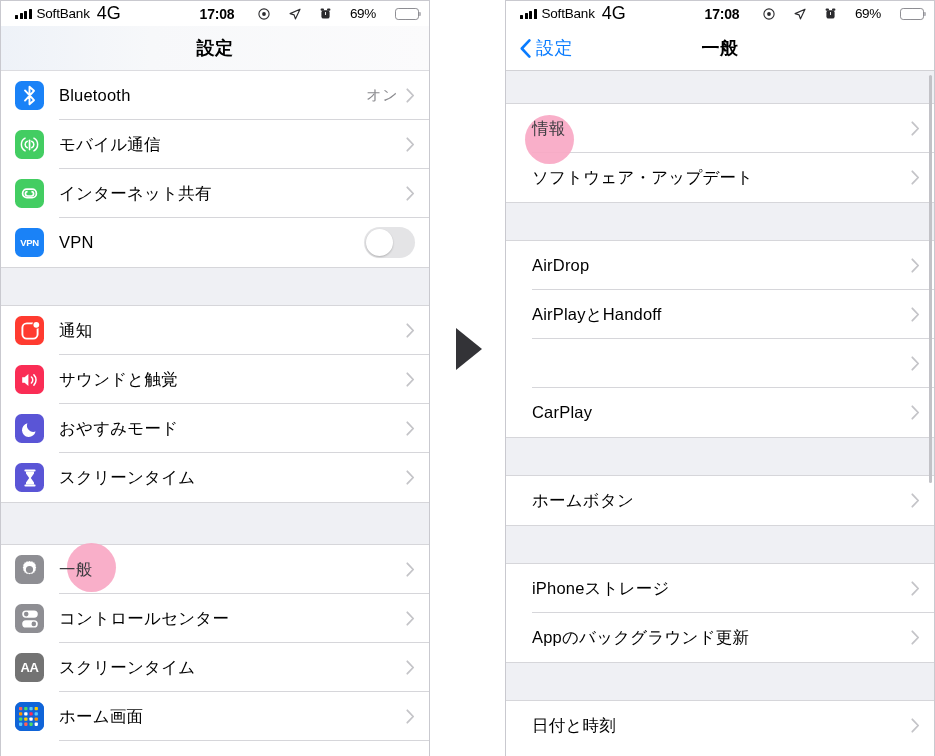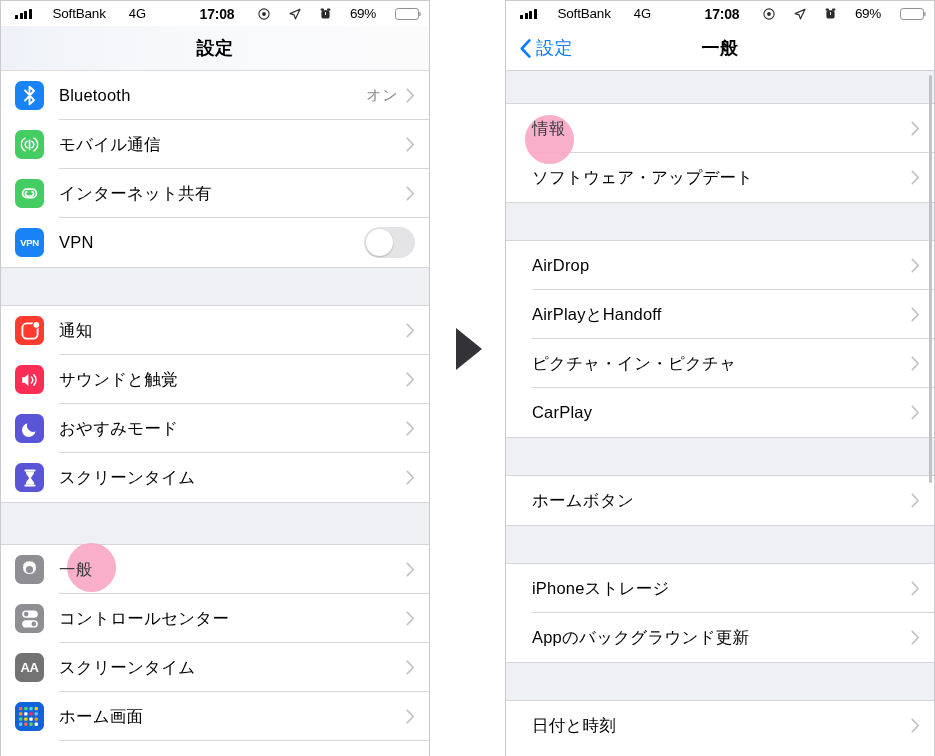--- a/index.html
+++ b/index.html
@@ -28,29 +28,29 @@
   
   .statusbar{
     height:25px;
     display:flex;align-items:center;
     font-size:13.5px;color:#000;
     position:relative;
     background:#fff;
     padding:0 10px 0 14px;
     box-sizing:border-box;
   }
-  .sb-left{display:flex;align-items:center;gap:21px;}
+  .sb-left{display:flex;align-items:center;gap:5px;}
   .bars{display:flex;align-items:flex-end;gap:1.5px;height:10px;}
   .bars i{display:block;width:3px;background:#000;border-radius:.5px;}
   .bars i:nth-child(1){height:4px;}
   .bars i:nth-child(2){height:6px;}
   .bars i:nth-child(3){height:8px;}
   .bars i:nth-child(4){height:10px;}
   .carrier{font-size:13.5px;letter-spacing:-.2px;}
-  .net{font-size:13px;margin-left:2px;}
+  .net{font-size:18px;margin-left:2px;}
   .sb-center{
     position:absolute;left:4px;right:0;text-align:center;
     font-size:14px;font-weight:bold;letter-spacing:-.2px;pointer-events:none;
   }
   .sb-right{margin-left:auto;display:flex;align-items:center;gap:19px;position:relative;z-index:2;}
   .sb-right .pct{font-size:13.5px;letter-spacing:-.3px;}
   .batt{
     position:relative;width:24px;height:12px;border:1.3px solid #8e8e93;
     border-radius:3.2px;box-sizing:border-box;padding:1px;
   }
@@ -491,21 +491,20 @@
       <div class="row plain">
         <span class="label">AirPlayとHandoff</span>
         <span class="chev">
           <svg width="9" height="15" viewBox="0 0 9 15">
               <path d="M1.3 1.3 7.2 7.5 1.3 13.7" fill="none" stroke="#c4c4c8" stroke-width="1.8" stroke-linecap="round" stroke-linejoin="round"></path>
             </svg>
         </span>
         <span class="sep"></span>
       </div>
       <div class="row plain">
-        <span class="label">ピクチャ・イン・ピクチャ</span>
         <span class="chev">
           <svg width="9" height="15" viewBox="0 0 9 15">
               <path d="M1.3 1.3 7.2 7.5 1.3 13.7" fill="none" stroke="#c4c4c8" stroke-width="1.8" stroke-linecap="round" stroke-linejoin="round"></path>
             </svg>
         </span>
         <span class="sep"></span>
       </div>
       <div class="row plain nosep">
         <span class="label">CarPlay</span>
         <span class="chev">

